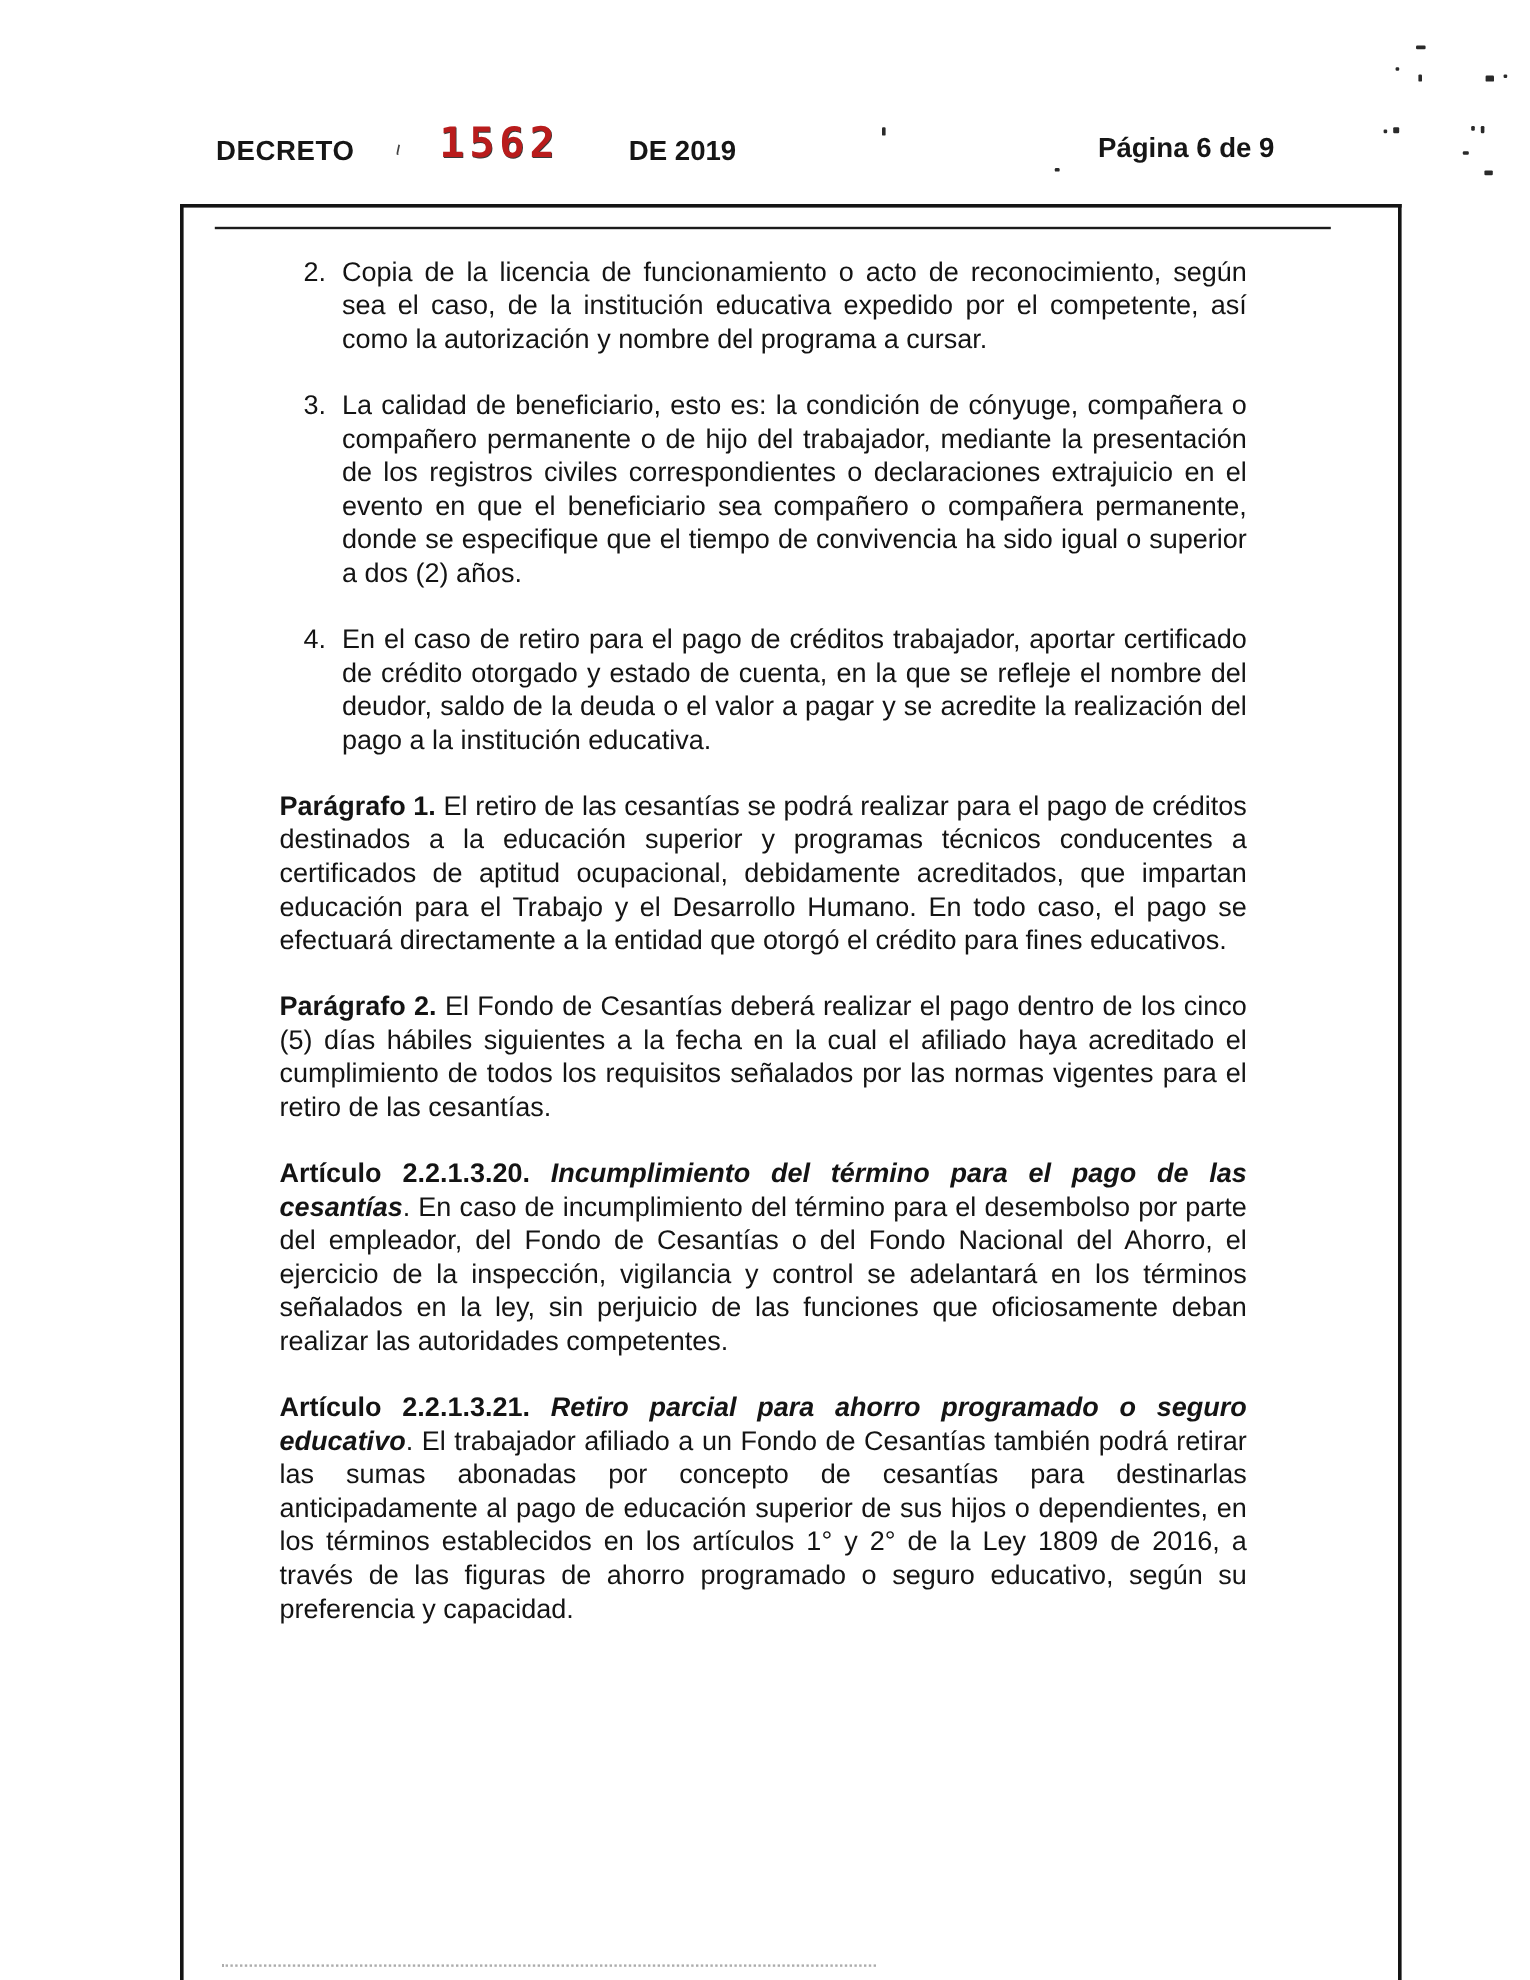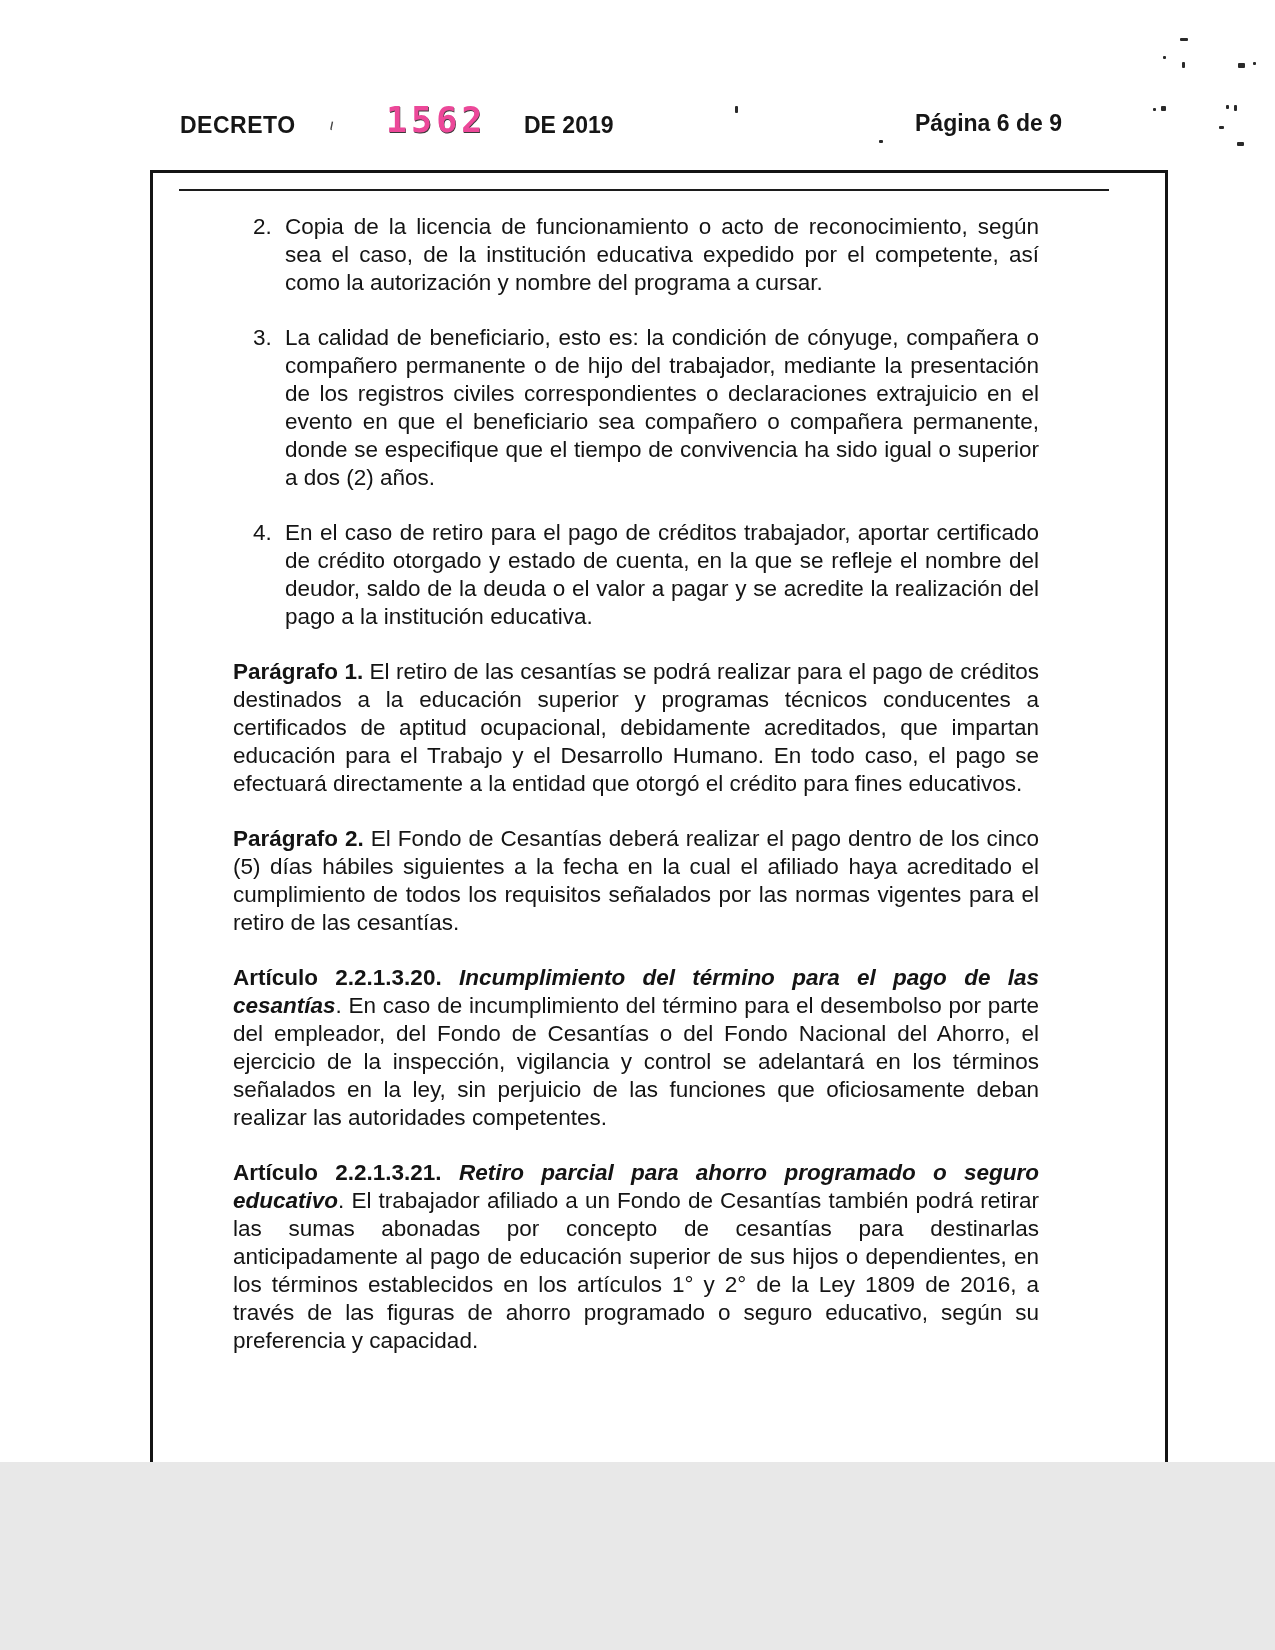--- a/index.html
+++ b/index.html
@@ -1,36 +1,35 @@
 <!DOCTYPE html>
 <html><head>
 <meta charset="utf-8">
 <style>
   * { margin: 0; padding: 0; box-sizing: border-box; }
   html, body { background: #e8e8e8; }
   .page {
     position: relative;
     width: 1275px;
-    height: 1462px;
+    height: 1650px;
     background: #ffffff;
     font-family: "Liberation Sans", sans-serif;
     color: #161616;
     overflow: hidden;
     margin: 0 auto;
   }
   
   .hdr-item { position: absolute; font-weight: bold; font-size: 23px; white-space: nowrap; }
   .decreto-label  { left: 180px; top: 112px; letter-spacing: 0.5px; }
   .decreto-stamp  {
     left: 366px; top: 100px;
     font-family: "DejaVu Sans Mono", monospace;
     font-size: 35px; font-weight: 600; letter-spacing: 4px;
-    color: #ec4899;
+    color: #b91c1c;
     text-shadow: 0.6px 0.6px 0 #3a3a3a;
-    margin-left: 20px;
   }
   .year-label     { left: 524px; top: 112px; }
   .page-indicator { left: 915px; top: 110px; text-align: right; }
   .hand-tick {
     position: absolute; left: 330px; top: 116px;
     font-size: 16px; color: #444; font-weight: normal;
     transform: rotate(12deg);
   }
   
   .speck { position: absolute; background: #2a2a2a; border-radius: 1px; }

